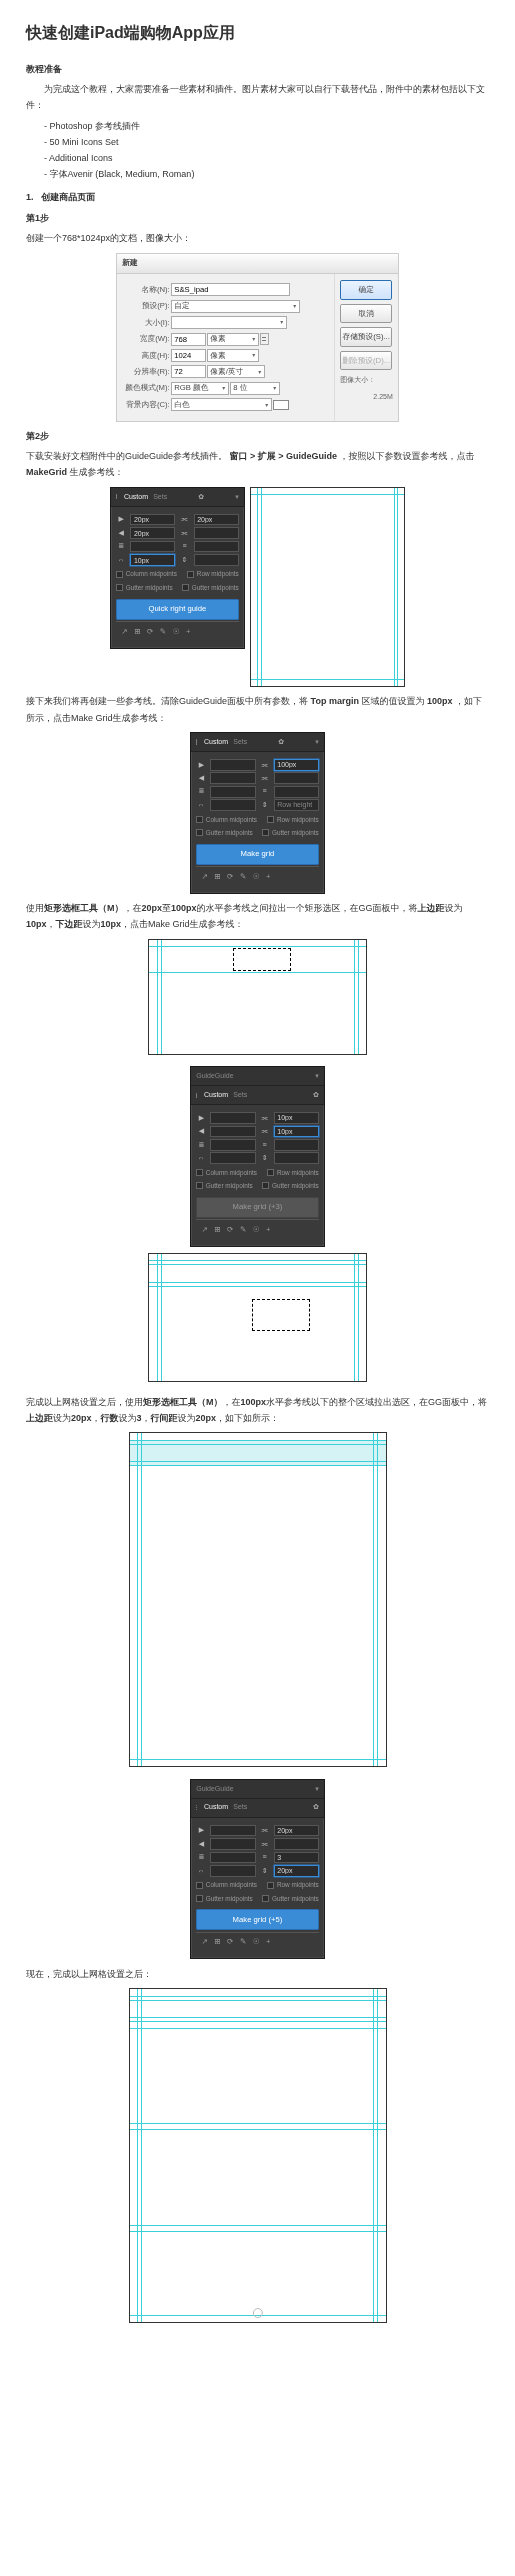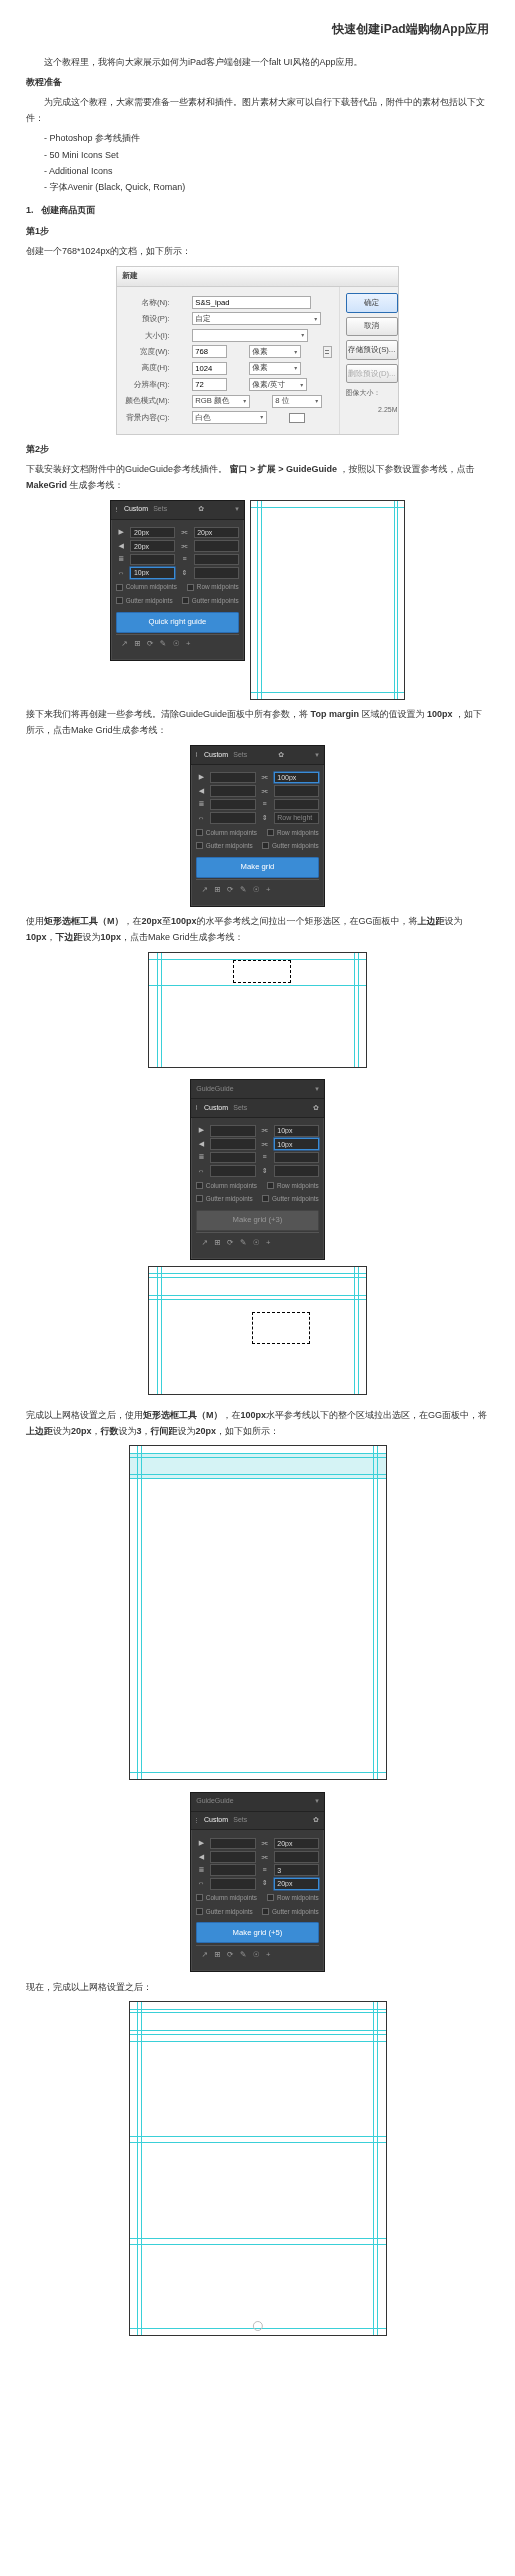--- a/index.html
+++ b/index.html
@@ -7,23 +7,23 @@
     font-family: "Microsoft YaHei", "PingFang SC", sans-serif;
     font-size: 9px;
     color: #333;
     background: #fff;
     width: 515px;
     margin: 0 auto;
     line-height: 1.8;
   }
   .page { padding: 13px 26px; }
   h1 {
-    font-size: 12px;
+    font-size: 16px;
     font-weight: bold;
-    text-align: right;
+    text-align: left;
     margin: 6.4px 0 13px;
   }
   p.para { text-indent: 2em; margin: 3.9px 0; }
   p.para-noindent { margin: 3.9px 0; }
   .bold { font-weight: bold; }
   ul.dash { list-style: none; margin: 3.9px 0 6.4px 2em; }
   ul.dash li::before { content: "- "; }
   .step-h { font-weight: bold; margin: 5.2px 0 2.6px; }
   .img-wrap { text-align: center; margin: 6.4px 0; }
 
@@ -39,21 +39,21 @@
   }
   .ps-dialog .titlebar {
     background: linear-gradient(#fdfdfd,#e5e5e5);
     border-bottom: 0.6px solid #ccc;
     padding: 2.6px 5.2px;
     font-weight: bold;
   }
   .ps-dialog .body { display: flex; }
   .ps-dialog .left { flex: 1; padding: 6.4px 7.7px; }
   .ps-dialog .right { width: 64px; padding: 6.4px 5.2px; border-left: 0.6px solid #ddd; }
-  .ps-row { display: flex; align-items: center; margin: 2.6px 0; gap: 22px; }
+  .ps-row { display: flex; align-items: center; margin: 2.6px 0; gap: 1px; }
   .ps-row label { width: 45px; text-align: right; color: #555; }
   .ps-row input[type=text] {
     border: 0.6px solid #aaa; height: 13px; padding: 0 2.6px; font-size: 7.7px; width: 58px;
   }
   .ps-row input.short { width: 35px; }
   .ps-select {
     border: 0.6px solid #aaa; height: 13px; padding: 0 2.6px; font-size: 7.7px; background: #fff;
     display: inline-flex; align-items: center; justify-content: space-between; gap: 2.6px;
   }
   .ps-select .caret { font-size: 5.8px; color: #666; }
@@ -150,38 +150,37 @@
   .watermark {
     position:absolute; right:3.9px; bottom:3.9px; font-size:6.4px; color:#c2d6e8;
   }
 </style>
 </head>
 <body>
 
 <div class="page">
   <h1>快速创建iPad端购物App应用</h1>
 
-  <p class="para">这个教程里，我将向大家展示如何为iPad客户端创建一个falt UI风格的App应用。</p>
 
   <p class="para-noindent"><span class="bold">教程准备</span></p>
   <p class="para">为完成这个教程，大家需要准备一些素材和插件。图片素材大家可以自行下载替代品，附件中的素材包括以下文件：</p>
   <ul class="dash">
     <li>Photoshop 参考线插件</li>
     <li>50 Mini Icons Set</li>
     <li>Additional Icons</li>
-    <li>字体Avenir (Black, Quick, Roman)</li>
+    <li>字体Avenir (Black, Medium, Roman)</li>
   </ul>
 
   <p class="para-noindent bold">
     <span>1.</span>
     <span style="margin-left:5.2px;">创建商品页面</span>
   </p>
 
   <p class="step-h">第1步</p>
-  <p class="para-noindent">创建一个768*1024px的文档，如下所示：</p>
+  <p class="para-noindent">创建一个768*1024px的文档，图像大小：</p>
 
   <div class="img-wrap">
     <div class="ps-dialog">
       <div class="titlebar">新建</div>
       <div class="body">
         <div class="left">
           <div class="ps-row">
             <label>名称(N):</label>
             <input type="text" style="width: 119px;" value="S&amp;S_ipad">
           </div>
@@ -230,21 +229,21 @@
               <span>RGB 颜色</span>
                 <span class="caret">▾</span>
             </span>
             <span class="ps-select" style="width:50px">
               <span>8 位</span>
                 <span class="caret">▾</span>
             </span>
           </div>
           <div class="ps-row">
             <label>背景内容(C):</label>
-            <span class="ps-select" style="width:75px">
+            <span class="ps-select" style="width:101px">
               <span>白色</span>
                 <span class="caret">▾</span>
             </span>
             <span class="color-swatch"></span>
           </div>
         </div>
         <div class="right">
           <span class="ps-btn" style="border-color:#2a6db3;background:linear-gradient(#eaf3ff,#cfe3fb);">确定</span>
           <span class="ps-btn">取消</span>
           <span class="ps-btn">存储预设(S)...</span>

